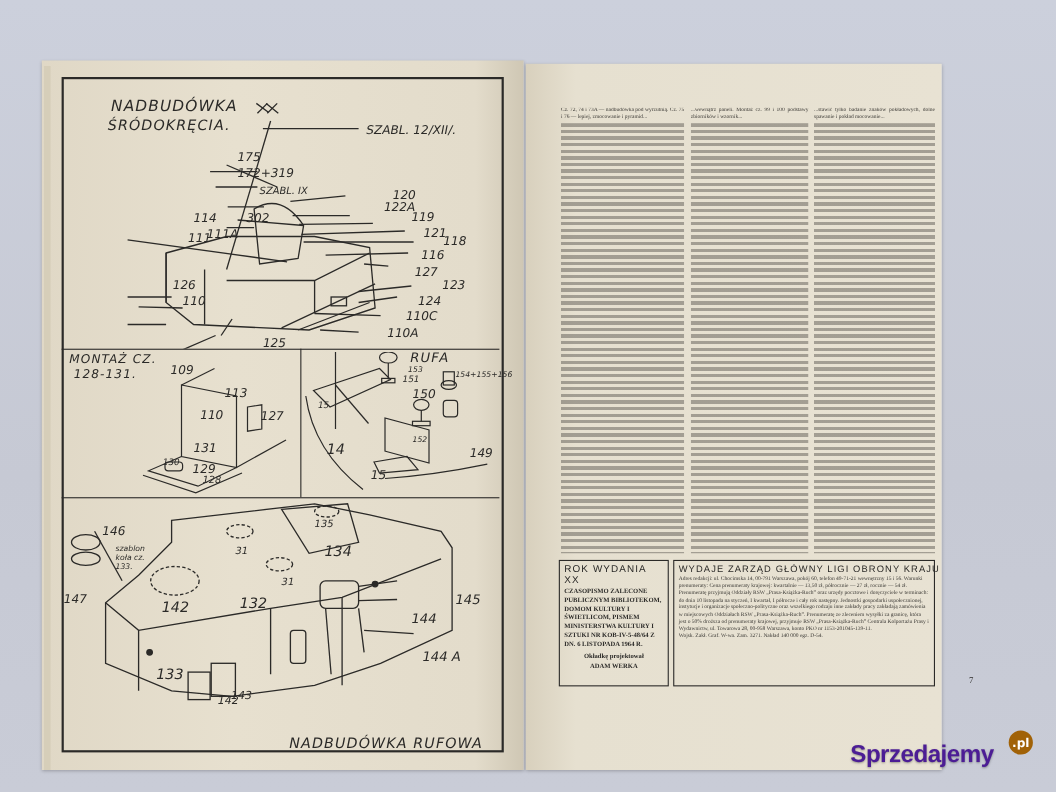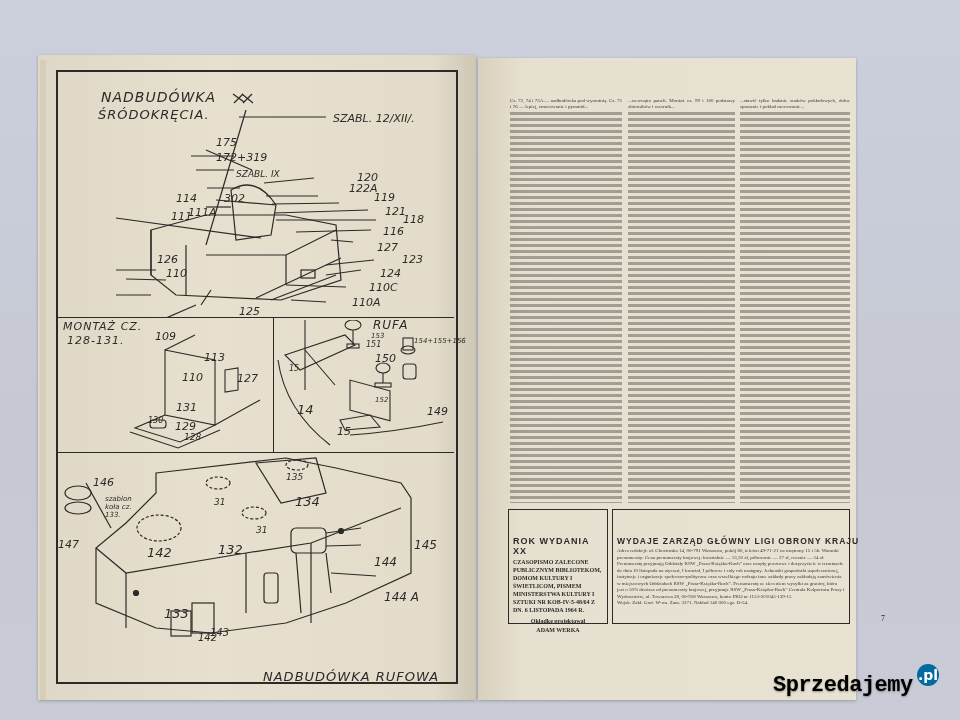--- a/index.html
+++ b/index.html
@@ -10,26 +10,26 @@
   .right{left:478px;top:58px;width:378px;height:642px;background:linear-gradient(90deg,#d8d0bd 0%,#e6e0d0 12%,#e8e2d3 100%);}
   .edge{position:absolute;left:40px;top:60px;width:6px;height:640px;background:#d6ceb9;}
   .frame{position:absolute;border:2px solid #2b2a28;}
   .drawing-text{position:absolute;font-family:"DejaVu Sans",sans-serif;font-style:italic;color:#2b2a28;letter-spacing:1px;}
   .lbl{position:absolute;font-family:"DejaVu Sans",sans-serif;font-style:italic;font-size:11px;color:#2b2a28;}
   .col{position:absolute;font-family:"Liberation Serif",serif;font-size:5px;line-height:6px;color:#3a3834;text-align:justify;overflow:hidden;}
   .col p{margin:0 0 2px 0;}
   .box{position:absolute;border:1.5px solid #2b2a28;}
   .box-l{left:508px;top:509px;width:100px;height:115px;padding:2px 4px;box-sizing:border-box;}
   .box-r{left:612px;top:509px;width:238px;height:115px;padding:2px 4px;box-sizing:border-box;}
-  .hdr{font-family:"Liberation Sans",sans-serif;font-size:10px;letter-spacing:1.5px;color:#2b2a28;font-weight:bold;margin-top:24px;}
+  .hdr{font-family:"Liberation Sans",sans-serif;font-size:10px;letter-spacing:1.5px;color:#2b2a28;font-weight:normal;}
   .bold{font-family:"Liberation Serif",serif;font-weight:bold;font-size:7px;line-height:9px;color:#2b2a28;}
   .small{font-family:"Liberation Serif",serif;font-size:5px;line-height:6.5px;color:#3a3834;}
   .pageno{position:absolute;left:881px;top:614px;font-size:8px;color:#2b2a28;font-family:"Liberation Serif",serif;}
-  .wm{position:absolute;left:773px;top:673px;font-family:Liberation Mono, monospace;font-weight:bold;font-size:22px;color:#000000;text-shadow:0 1px 2px rgba(0,0,0,.35);letter-spacing:-0.5px;}
-  .wm-badge{position:absolute;left:917px;top:664px;width:22px;height:22px;border-radius:50%;background:#0369a1;color:#fff;font-size:14px;font-weight:bold;display:flex;align-items:center;justify-content:center;font-family:"DejaVu Sans",sans-serif;}
+  .wm{position:absolute;left:773px;top:673px;font-family:Liberation Sans, sans-serif;font-weight:bold;font-size:22px;color:#4c1d95;text-shadow:0 1px 2px rgba(0,0,0,.35);letter-spacing:-0.5px;}
+  .wm-badge{position:absolute;left:917px;top:664px;width:22px;height:22px;border-radius:50%;background:#a16207;color:#fff;font-size:11px;font-weight:bold;display:flex;align-items:center;justify-content:center;font-family:"DejaVu Sans",sans-serif;}
 </style>
 </head>
 <body>
 
 <div class="bg"></div>
 
 <div class="page left"></div>
 <div class="edge"></div>
 
 <div class="frame" style="left:56px;top:70px;width:398px;height:610px;"></div>
@@ -196,21 +196,21 @@
 <div class="lbl" style="left:58px;top:538px;">147</div>
 <div class="lbl" style="left:286px;top:472px;font-size:9px;">135</div>
 <div class="lbl" style="left:295px;top:494px;font-size:13px;">134</div>
 <div class="lbl" style="left:214px;top:497px;font-size:9px;">31</div>
 <div class="lbl" style="left:256px;top:525px;font-size:9px;">31</div>
 <div class="lbl" style="left:147px;top:545px;font-size:13px;">142</div>
 <div class="lbl" style="left:218px;top:542px;font-size:13px;">132</div>
 <div class="lbl" style="left:374px;top:538px;font-size:12px;margin-left:40px;">145</div>
 <div class="lbl" style="left:374px;top:555px;font-size:12px;">144</div>
 <div class="lbl" style="left:384px;top:590px;font-size:12px;">144 A</div>
-<div class="lbl" style="left:164px;top:606px;font-size:13px;">133</div>
+<div class="lbl" style="left:142px;top:606px;font-size:13px;">133</div>
 <div class="lbl" style="left:198px;top:632px;font-size:10px;">142</div>
 <div class="lbl" style="left:210px;top:627px;font-size:10px;">143</div>
 <div class="drawing-text" style="left:263px;top:644px;font-size:13px;margin-top:25px;">NADBUDÓWKA RUFOWA</div>
 
 <div class="page right"></div>
 
 <div class="col" style="left:510px;top:98px;width:112px;height:405px;">
   <p>Cz. 72, 74 i 73A — nadbudówka pod wyrzutnią. Cz. 75 i 76 — lepiej, zmocowanie i pyramid...</p>
   <div style="height:400px;background:repeating-linear-gradient(180deg,#6b6760 0 3px,transparent 3px 6px);opacity:.55;"></div>
 </div>

